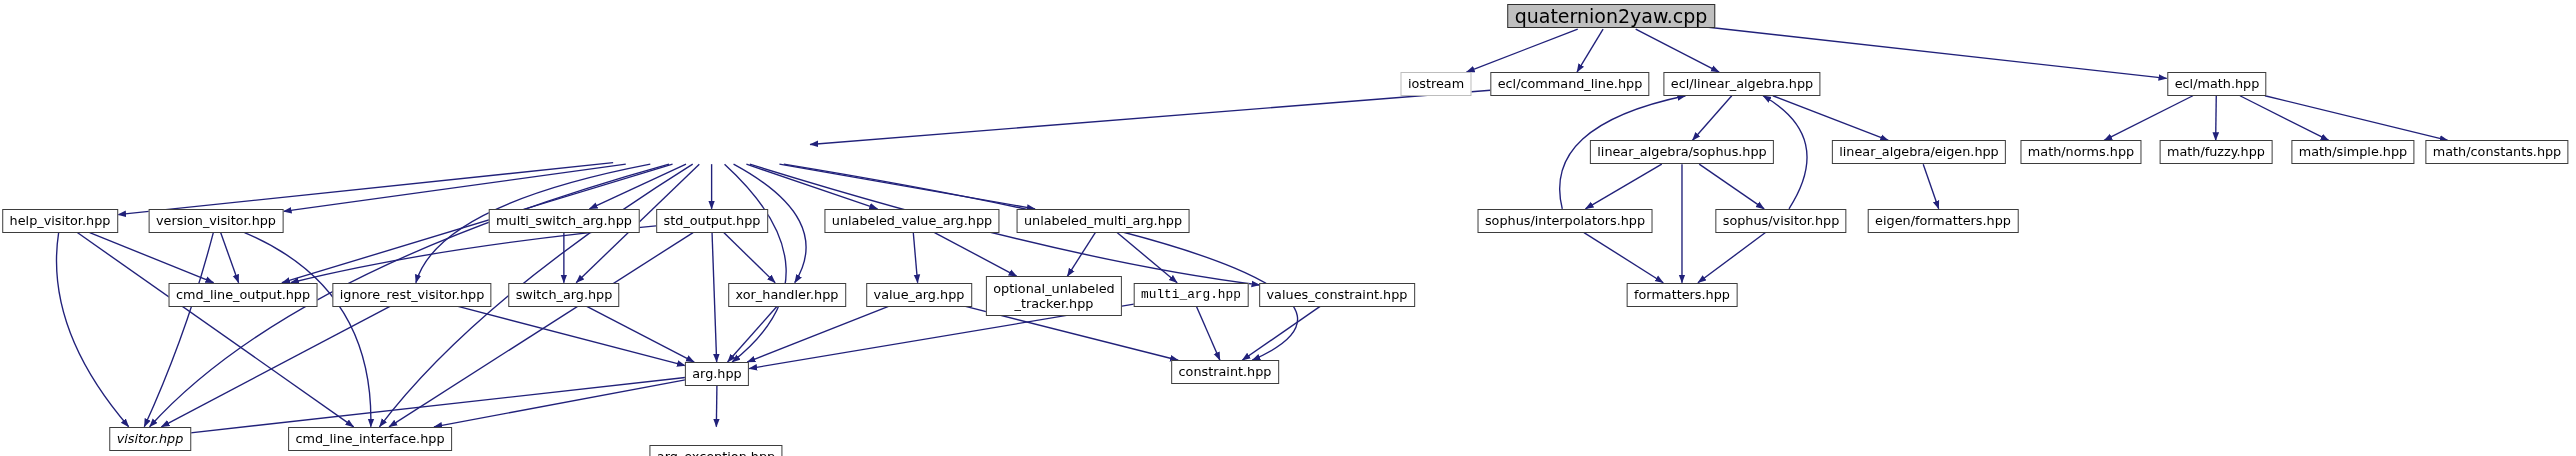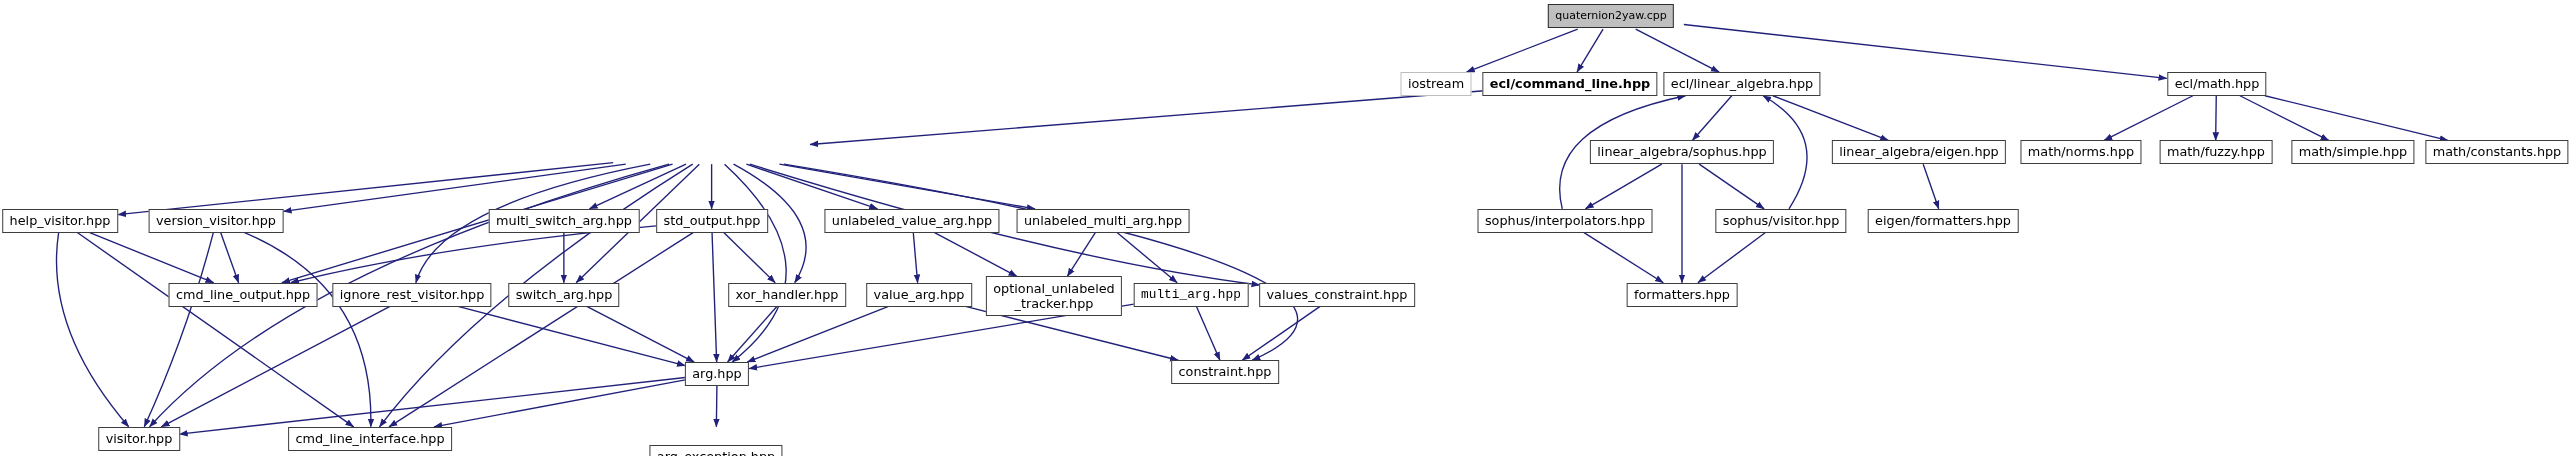--- a/index.html
+++ b/index.html
@@ -5,21 +5,21 @@
   html,body { margin:0; padding:0; background:var(--bg,#fff); }
   body { width:2576px; height:456px; font-family:"DejaVu Sans", sans-serif; }
   #graph { position:relative; width:2576px; height:456px; overflow:hidden; }
   #edges { position:absolute; left:0; top:0; }
   .node {
     position:absolute; transform:translateX(-50%);
     background:#fff; border:0.9px solid var(--nb,#3d3d3d);
     color:var(--tx,#000); font-size:12.8px; line-height:22px;
     padding:0 6.4px; white-space:pre-line; text-align:center; z-index:2;
   }
-  .node.main { background:var(--mf,#bfbfbf); border:1.8px solid #2e2e2e; font-size:11px; }
+  .node.main { background:var(--mf,#bfbfbf); border:1.8px solid #2e2e2e; font-size:19px; }
   .node.system { border-color:var(--sb,#bdbdbd); }
   .node.two { line-height:15.5px; padding:3.6px 6.4px; }
 </style>
 </head>
 <body>
 
 <div id="graph">
   <svg id="edges" width="2576" height="456" viewBox="0 0 2824 500">
     <defs>
       <marker id="arrowhead" markerWidth="12" markerHeight="10" refX="9" refY="4" orient="auto" markerUnits="userSpaceOnUse">
@@ -86,21 +86,21 @@
         <path d="M1311.6588235294118,336 L1337.3411764705882,395" fill="none" stroke="#21217a" stroke-width="1.5" marker-end="url(#arrowhead)"></path>
         <path d="M1447.1882352941177,336 L1361.8117647058823,395" fill="none" stroke="#21217a" stroke-width="1.5" marker-end="url(#arrowhead)"></path>
         <path d="M785.8169014084507,423 L785.1830985915493,468" fill="none" stroke="#21217a" stroke-width="1.5" marker-end="url(#arrowhead)"></path>
         <path d="M751,413.9195583596215 L196.5,476.0165615141956" fill="none" stroke="#21217a" stroke-width="1.5" marker-end="url(#arrowhead)"></path>
         <path d="M751,416.5394736842105 L475.5774647887324,468" fill="none" stroke="#21217a" stroke-width="1.5" marker-end="url(#arrowhead)"></path>
       </g>
   </svg>
 
 <div class="node main" style="left: 1611px; top: 3.6px;">quaternion2yaw.cpp</div>
     <div class="node system" style="left: 1436px; top: 72px;">iostream</div>
-    <div class="node file" style="left: 1570px; top: 72px; font-weight: bold;">ecl/command_line.hpp</div>
+    <div class="node file" style="left: 1570px; top: 72px;">ecl/command_line.hpp</div>
     <div class="node file" style="left: 1742px; top: 72px;">ecl/linear_algebra.hpp</div>
     <div class="node file" style="left: 2217px; top: 72px;">ecl/math.hpp</div>
     <div class="node file" style="left: 1682px; top: 140px;">linear_algebra/sophus.hpp</div>
     <div class="node file" style="left: 1919px; top: 140px;">linear_algebra/eigen.hpp</div>
     <div class="node file" style="left: 2081px; top: 140px;">math/norms.hpp</div>
     <div class="node file" style="left: 2216px; top: 140px;">math/fuzzy.hpp</div>
     <div class="node file" style="left: 2353px; top: 140px;">math/simple.hpp</div>
     <div class="node file" style="left: 2497px; top: 140px;">math/constants.hpp</div>
     <div class="node file" style="left: 60px; top: 209px;">help_visitor.hpp</div>
     <div class="node file" style="left: 216px; top: 209px;">version_visitor.hpp</div>
@@ -116,17 +116,17 @@
     <div class="node file" style="left: 564px; top: 283px;">switch_arg.hpp</div>
     <div class="node file" style="left: 787px; top: 283px;">xor_handler.hpp</div>
     <div class="node file" style="left: 919px; top: 283px;">value_arg.hpp</div>
     <div class="node file two" style="left: 1054px; top: 276px;">optional_unlabeled
 _tracker.hpp</div>
     <div class="node file" style="left: 1191px; top: 283px; font-family: Liberation Mono, monospace;">multi_arg.hpp</div>
     <div class="node file" style="left: 1337px; top: 283px;">values_constraint.hpp</div>
     <div class="node file" style="left: 1682px; top: 283px;">formatters.hpp</div>
     <div class="node file" style="left: 717px; top: 362px;">arg.hpp</div>
     <div class="node file" style="left: 1225px; top: 360px;">constraint.hpp</div>
-    <div class="node file" style="left: 139px; top: 427px;">visitor.hpp</div>
+    <div class="node file" style="left: 150px; top: 427px; font-style: italic;">visitor.hpp</div>
     <div class="node file" style="left: 370px; top: 427px;">cmd_line_interface.hpp</div>
     <div class="node file" style="left: 716px; top: 445px;">arg_exception.hpp</div>
   </div>
 
 
 </body></html>

